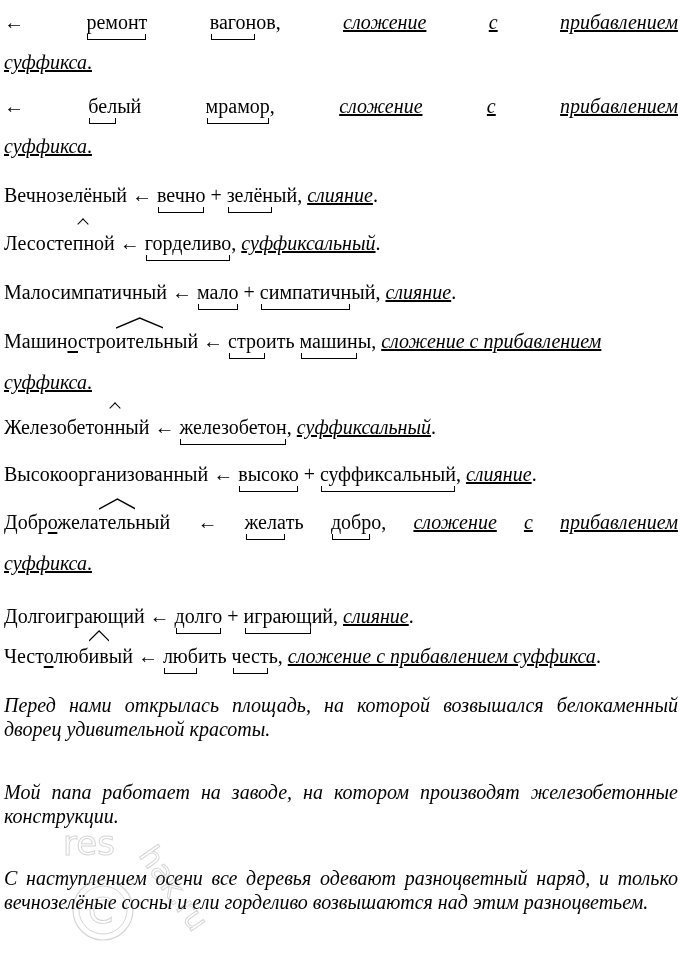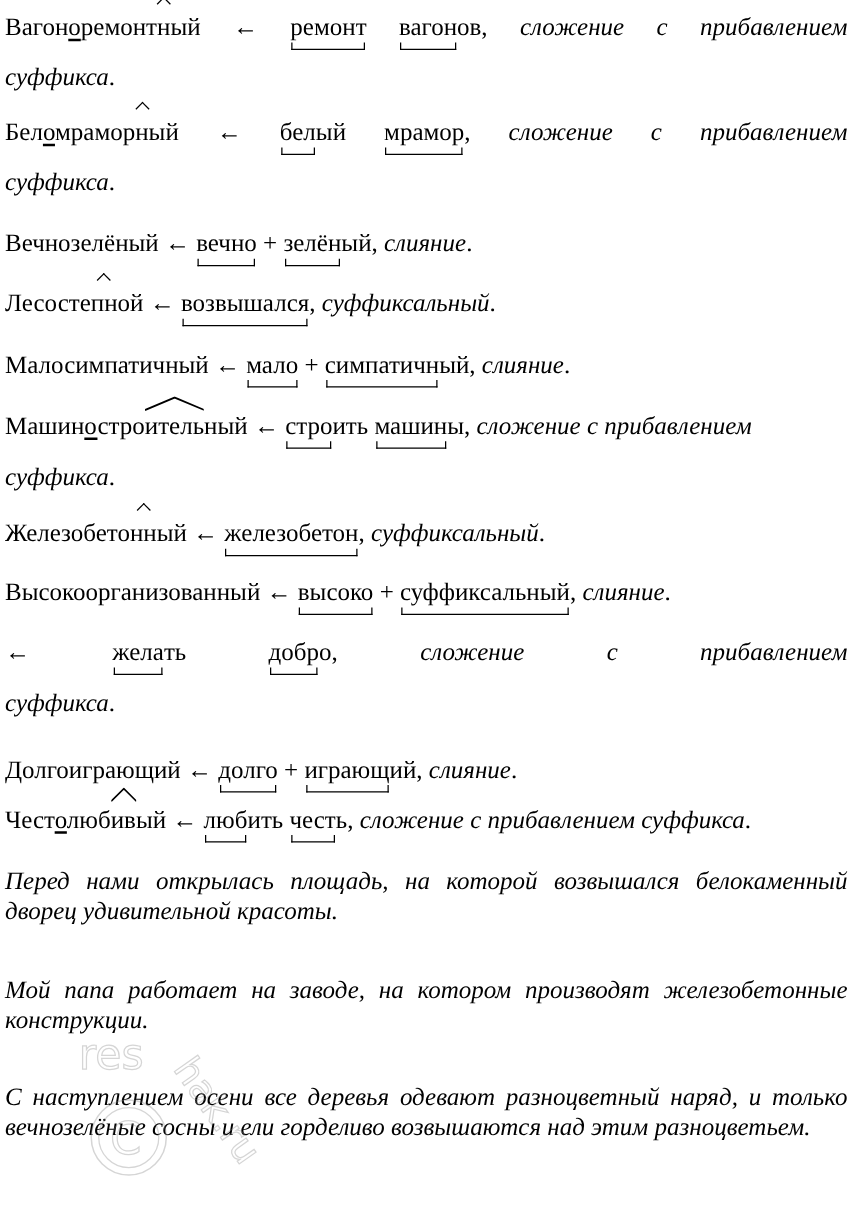--- a/index.html
+++ b/index.html
@@ -3,21 +3,21 @@
 <meta charset="utf-8">
 <style>
   html, body { margin: 0; padding: 0; background: #ffffff; }
   body {
     width: 680px; height: 967px; position: relative; overflow: hidden;
     font-family: "Liberation Serif", "DejaVu Serif", serif;
     font-size: 20px; color: #000;
   }
   .line { position: absolute; left: 4px; white-space: nowrap; line-height: 24px; }
   .just { right: 2px; display: flex; justify-content: space-between; }
-  .it { font-style: italic; }
+  .it { font-style: italic; text-decoration: underline; }
   .m { position: relative; display: inline-block; }
   
   .root::after {
     content: ""; position: absolute; left: 1px; right: 1px; bottom: -6px; height: 5px;
     border: 1.5px solid #000; border-top: none;
   }
   
   .suf::before {
     content: ""; position: absolute; left: 50%; top: -11px; width: 7px; height: 7px;
     border-left: 1.5px solid #000; border-top: 1.5px solid #000;
@@ -32,47 +32,45 @@
   .wm {
     position: absolute; left: 10px; top: 815px; width: 150px; height: 150px; opacity: 0.35;
     pointer-events: none;
     margin-left: 48px;
   }
 </style>
 </head>
 <body>
 
 <div class="line just" style="top:10px">
-  <span><span>Вагон</span><span class="inter">о</span><span>ремонт</span><span class="m suf">н</span><span>ый</span></span>
   <span>←</span>
   <span class="m root">ремонт</span>
   <span><span class="m root">вагон</span><span>ов</span>,</span>
   <span class="it">сложение</span>
   <span class="it">с</span>
   <span class="it">прибавлением</span>
 </div>
 <div class="line it" style="top:50px"><span>суффикса</span><span style="font-style:normal">.</span></div>
 
 <div class="line just" style="top:94px">
-  <span><span>Бел</span><span class="inter">о</span><span>мрамор</span><span class="m suf">н</span><span>ый</span></span>
   <span>←</span>
   <span><span class="m root">бел</span><span>ый</span></span>
   <span><span class="m root">мрамор</span>,</span>
   <span class="it">сложение</span>
   <span class="it">с</span>
   <span class="it">прибавлением</span>
 </div>
 <div class="line it" style="top:134px"><span>суффикса</span><span style="font-style:normal">.</span></div>
 
 <div class="line" style="top:183px">
   <span>Вечнозелёный</span> <span>←</span> <span class="m root">вечно</span> <span>+</span> <span class="m root">зелён</span><span>ый</span>, <span class="it">слияние</span>.
 </div>
 
 <div class="line" style="top:231px">
-  <span>Лесосте</span><span class="m suf">пн</span><span>ой</span> <span>←</span> <span class="m root">возвышался</span>, <span class="it">суффиксальный</span>.
+  <span>Лесосте</span><span class="m suf">пн</span><span>ой</span> <span>←</span> <span class="m root">горделиво</span>, <span class="it">суффиксальный</span>.
 </div>
 
 <div class="line" style="top:280px">
   <span>Малосимпатичный</span> <span>←</span> <span class="m root">мало</span> <span>+</span> <span class="m root">симпатичн</span><span>ый</span>, <span class="it">слияние</span>.
 </div>
 
 <div class="line" style="top:329px">
   <span>Машин</span><span class="inter">о</span><span>стро</span><span class="m"><span class="arc">
         <svg viewBox="0 0 60 12" preserveAspectRatio="none">
           <polyline points="0,11 30,1 60,11" fill="none" stroke="#000" stroke-width="1.5"></polyline>
@@ -83,20 +81,25 @@
 
 <div class="line" style="top:415px">
   <span>Железобето</span><span class="m suf">нн</span><span>ый</span> <span>←</span> <span class="m root">железобетон</span>, <span class="it">суффиксальный</span>.
 </div>
 
 <div class="line" style="top:462px">
   <span>Высокоорганизованный</span> <span>←</span> <span class="m root">высоко</span> <span>+</span> <span class="m root">суффиксальный</span>, <span class="it">слияние</span>.
 </div>
 
 <div class="line just" style="top:510px">
+  <span><span>Добр</span><span class="inter">о</span><span>жела</span><span class="m"><span class="arc">
+          <svg viewBox="0 0 60 12" preserveAspectRatio="none">
+            <polyline points="0,11 30,1 60,11" fill="none" stroke="#000" stroke-width="1.5"></polyline>
+          </svg>
+        </span><span>тель</span></span><span>ный</span></span>
   <span>←</span>
   <span><span class="m root">жела</span><span>ть</span></span>
   <span><span class="m root">добр</span><span>о</span>,</span>
   <span class="it">сложение</span>
   <span class="it">с</span>
   <span class="it">прибавлением</span>
 </div>
 <div class="line it" style="top:551px"><span>суффикса</span><span style="font-style:normal">.</span></div>
 
 <div class="line" style="top:604px">

